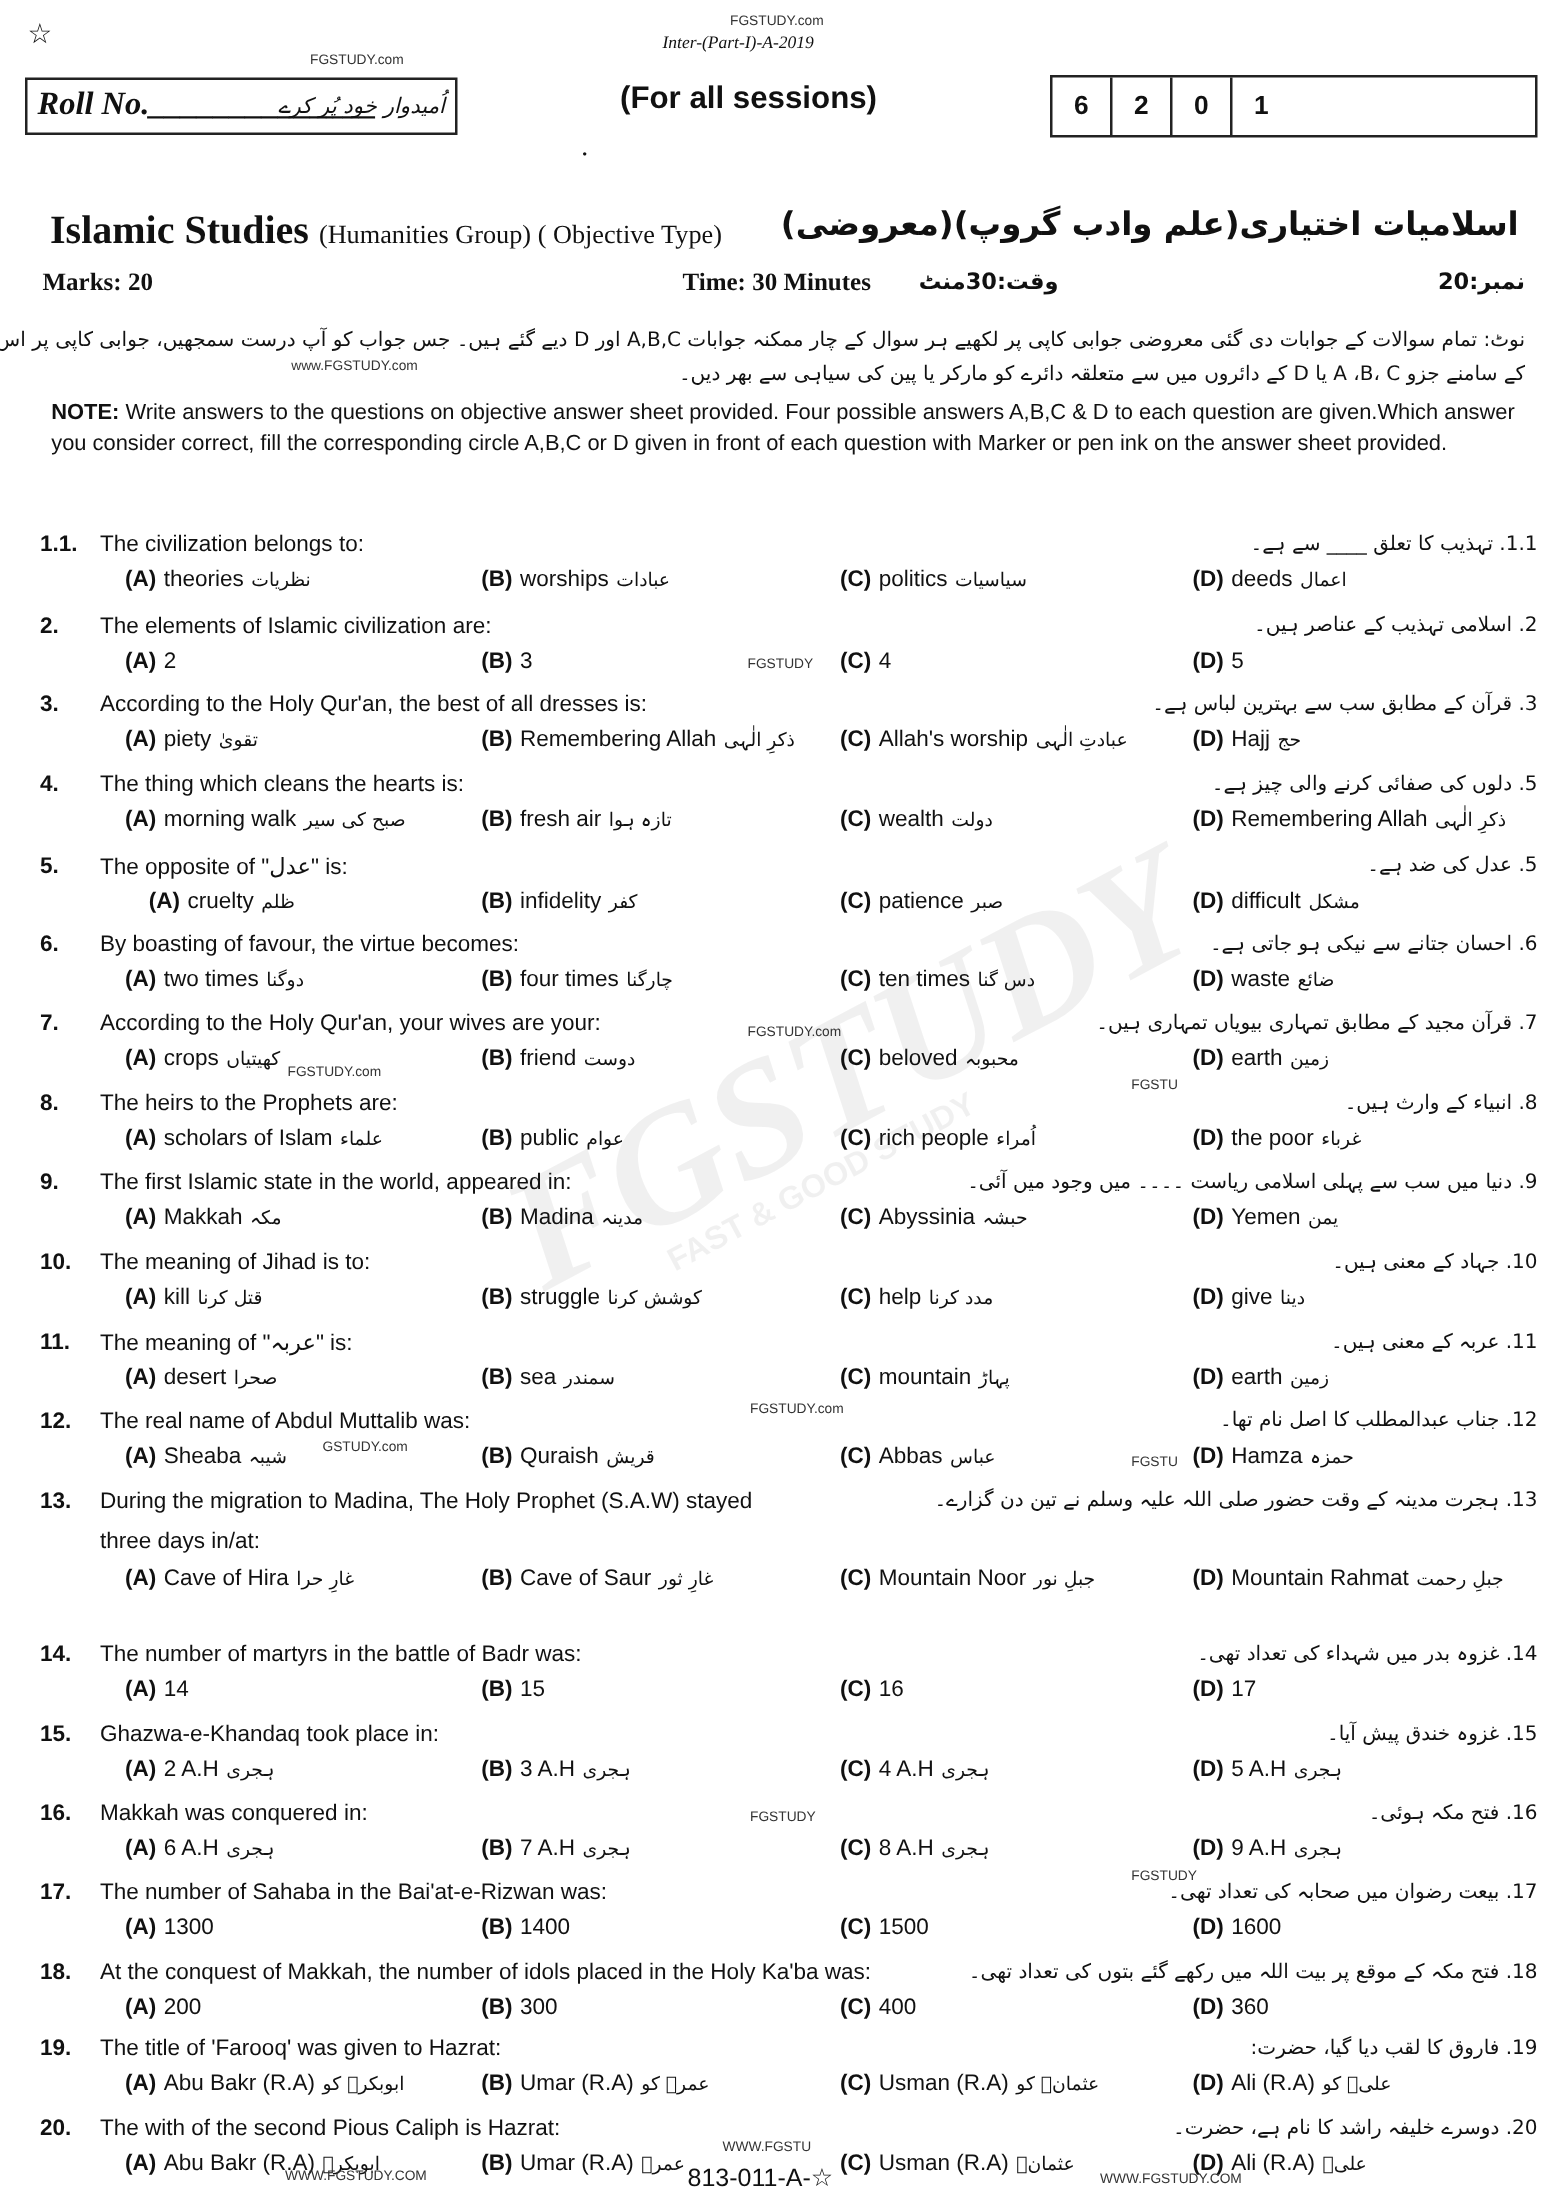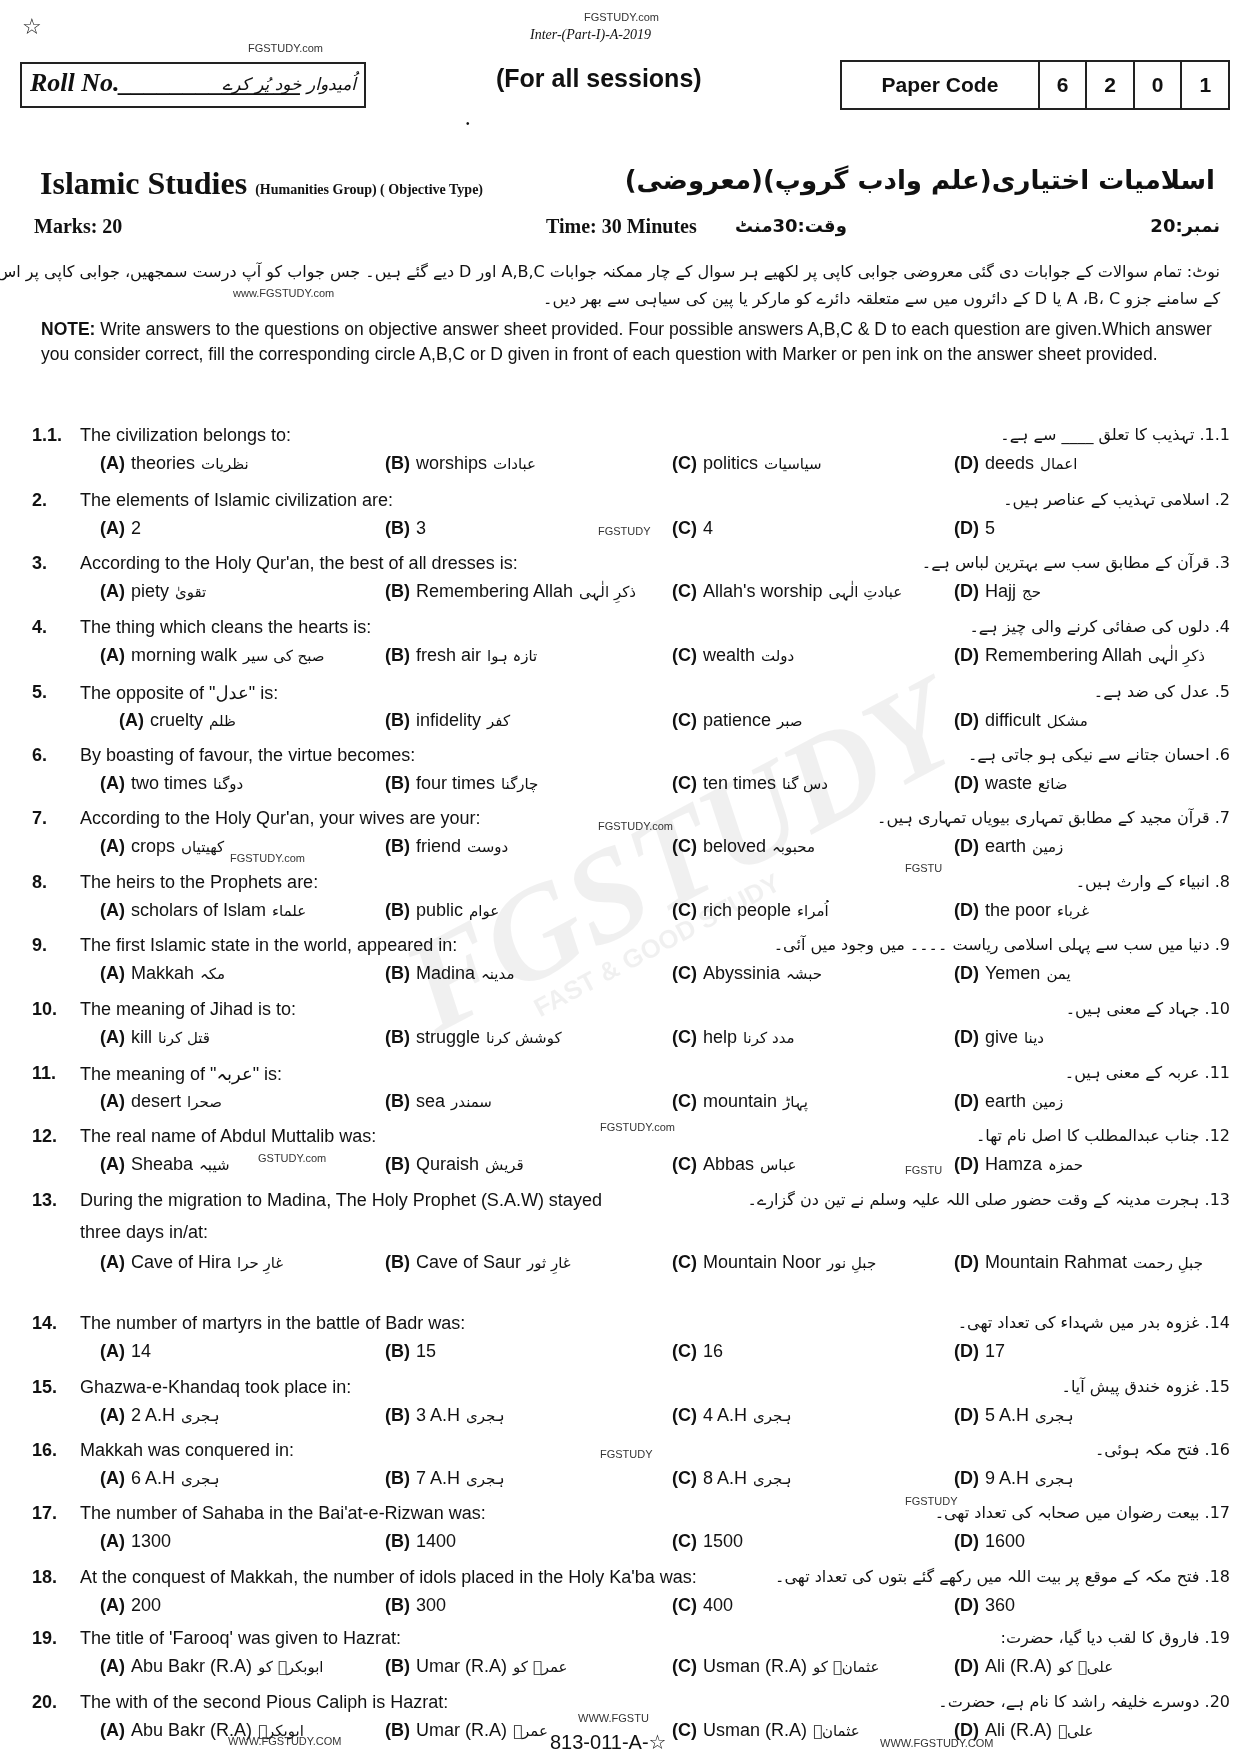--- a/index.html
+++ b/index.html
@@ -14,21 +14,21 @@
   #rollbox .lbl { left: 8px; top: 4px; font-size: 26px; font-weight: bold; font-style: italic; font-family: "Liberation Serif", serif; }
   #rollbox .urdu { right: 8px; top: 10px; font-size: 17px; font-style: italic; }
 
   #sessions { left: 496px; top: 64px; font-size: 25px; font-weight: bold; }
 
   #codebox { left: 840px; top: 60px; width: 386px; height: 46px; border: 2px solid #222; display: flex; }
   #codebox .cell { border-right: 2px solid #222; display: flex; align-items: center; justify-content: center; font-weight: bold; font-size: 21px; }
   #codebox .cell:last-child { border-right: none; }
 
   #title { left: 40px; top: 165px; font-size: 32px; font-weight: bold; }
-  #title .sub { font-weight: bold; font-size: 14px; }
+  #title .sub { font-weight: normal; font-size: 21px; }
   #title-ur { right: 35px; top: 165px; font-size: 26px; font-weight: bold; }
 
   .meta { font-size: 20px; font-weight: bold; top: 215px; }
 
   #note-ur1 { right: 30px; top: 262px; font-size: 16px; width: 1140px; white-space: nowrap; }
   #note-ur2 { right: 30px; top: 289px; font-size: 16px; }
   #note-en { left: 41px; top: 317px; width: 1190px; font-size: 17.5px; line-height: 25px; }
   #note-en b { font-weight: bold; }
 
   .q { position: absolute; left: 0; width: 1250px; }
@@ -49,21 +49,20 @@
 
 <div id="rollbox" class="abs">
   <span class="abs lbl">Roll No.______________</span>
   <span class="abs urdu rtl">اُمیدوار خود پُر کرے</span>
 </div>
 
 <div id="sessions" class="abs">(For all sessions)</div>
 <div class="abs" style="left:466px;top:118px;font-size:10px;">•</div>
 
 <div id="codebox" class="abs">
-  <div class="cell" style="width:198px;font-weight:bold;font-size:21px;">Paper Code</div>
   <div class="cell" style="width:46px;">6</div>
   <div class="cell" style="width:46px;">2</div>
   <div class="cell" style="width:46px;">0</div>
   <div class="cell" style="width:46px;">1</div>
 </div>
 
 <div id="title" class="abs serif">
   <span>Islamic Studies</span>
   <span class="sub">(Humanities Group) ( Objective Type)</span>
 </div>
@@ -109,21 +108,21 @@
       <span class="text" style="top: 0px;">According to the Holy Qur'an, the best of all dresses is:</span>
       <span class="urq" style="top: 0px;">3. قرآن کے مطابق سب سے بہترین لباس ہے۔</span>
       <span class="opt" style="left: 100px; top: 28px;"><span class="ol">(A)</span><span style="margin-left: 6px;">piety</span><span class="ou">تقویٰ</span></span>
       <span class="opt" style="left: 385px; top: 28px;"><span class="ol">(B)</span><span style="margin-left: 6px;">Remembering Allah</span><span class="ou">ذکرِ الٰہی</span></span>
       <span class="opt" style="left: 672px; top: 28px;"><span class="ol">(C)</span><span style="margin-left: 6px;">Allah's worship</span><span class="ou">عبادتِ الٰہی</span></span>
       <span class="opt" style="left: 954px; top: 28px;"><span class="ol">(D)</span><span style="margin-left: 6px;">Hajj</span><span class="ou">حج</span></span>
     </div>
     <div class="q" style="top: 617px;">
       <span class="num" style="top: 0px;">4.</span>
       <span class="text" style="top: 0px;">The thing which cleans the hearts is:</span>
-      <span class="urq" style="top: 0px;">4. دلوں کی صفائی کرنے والی چیز ہے۔</span>
+      <span class="urq" style="top: 0px;">5. دلوں کی صفائی کرنے والی چیز ہے۔</span>
       <span class="opt" style="left: 100px; top: 28px;"><span class="ol">(A)</span><span style="margin-left: 6px;">morning walk</span><span class="ou">صبح کی سیر</span></span>
       <span class="opt" style="left: 385px; top: 28px;"><span class="ol">(B)</span><span style="margin-left: 6px;">fresh air</span><span class="ou">تازہ ہوا</span></span>
       <span class="opt" style="left: 672px; top: 28px;"><span class="ol">(C)</span><span style="margin-left: 6px;">wealth</span><span class="ou">دولت</span></span>
       <span class="opt" style="left: 954px; top: 28px;"><span class="ol">(D)</span><span style="margin-left: 6px;">Remembering Allah</span><span class="ou">ذکرِ الٰہی</span></span>
     </div>
     <div class="q" style="top: 682px;">
       <span class="num" style="top: 0px;">5.</span>
       <span class="text" style="top: 0px;">The opposite of "عدل" is:</span>
       <span class="urq" style="top: 0px;">5. عدل کی ضد ہے۔</span>
       <span class="opt" style="left: 100px; top: 28px; margin-left: 19px;"><span class="ol">(A)</span><span style="margin-left: 6px;">cruelty</span><span class="ou">ظلم</span></span>

